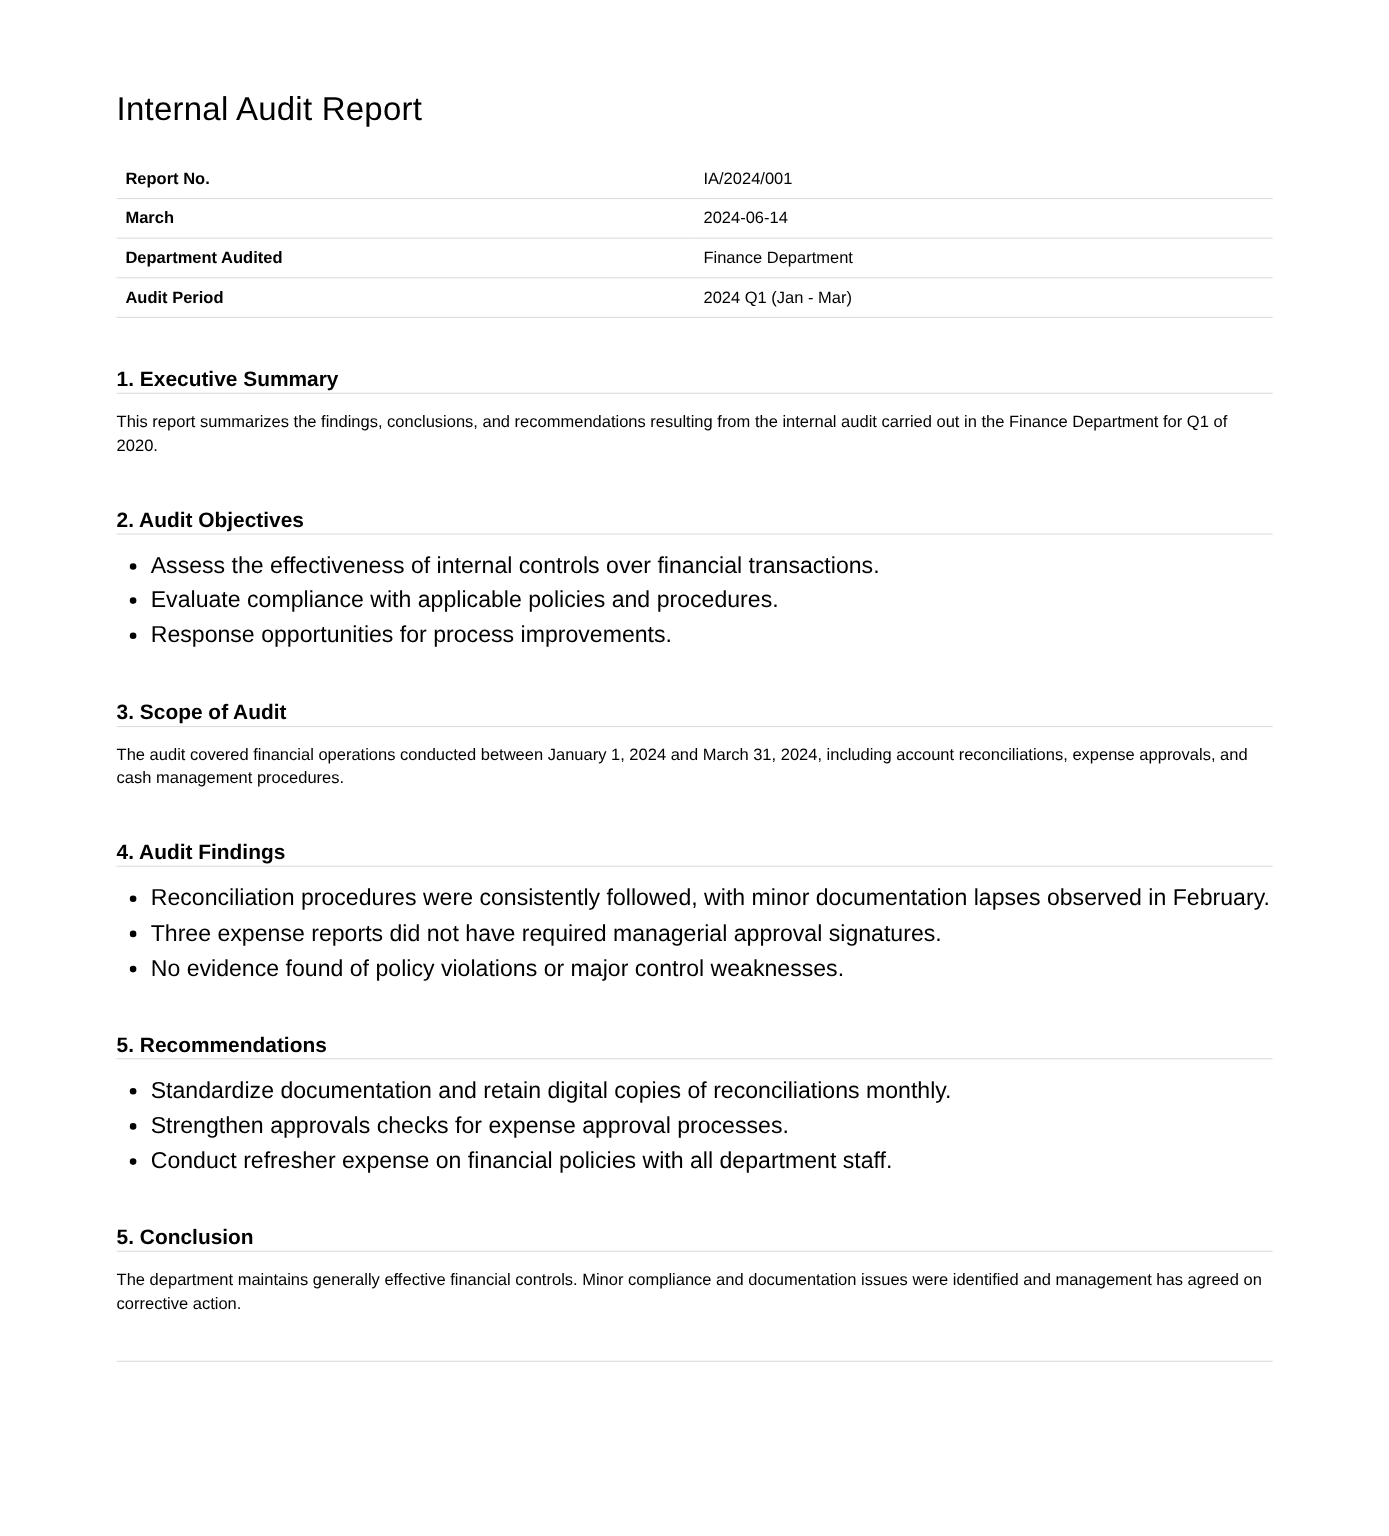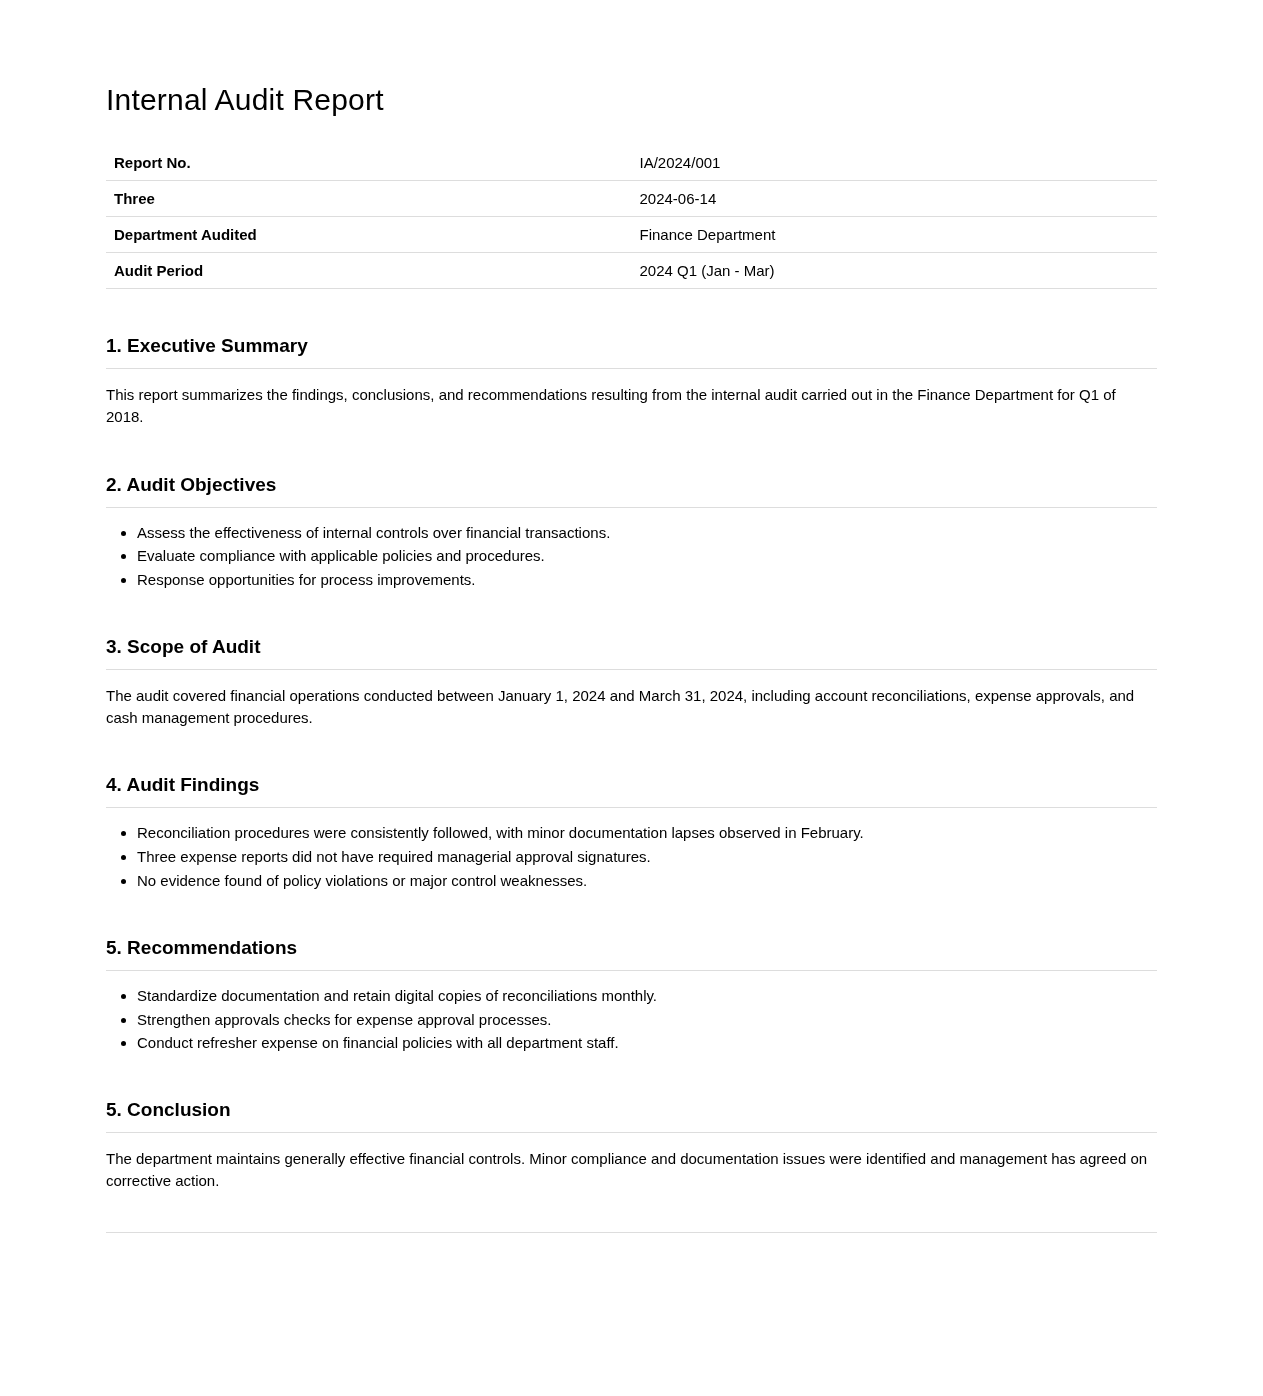--- a/index.html
+++ b/index.html
@@ -32,32 +32,32 @@
     border-bottom: 1px solid #dddddd;
     padding: 9px 8px;
     vertical-align: middle;
     margin-left: 12px;
   }
   table.meta td.label { font-weight: bold; }
   section h2 {
     font-size: 19px;
     font-weight: bold;
     margin: 46px 0 15px 0;
-    padding-bottom: 11px;
+    padding-bottom: 0;
     border-bottom: 1px solid #dddddd;
   }
   section p {
     font-size: 15px;
     line-height: 1.45;
     margin: 0;
   }
   section ul {
     margin: 0;
     padding-left: 31px;
-    font-size: 15px;
+    font-size: 21px;
     line-height: 1.32;
   }
   section ul li { margin: 0 0 4px 0; }
   hr.notes-divider {
     border: none;
     border-top: 1px solid #dddddd;
     margin: 40px 0 22px 0;
   }
 </style>
 </head>
@@ -67,37 +67,37 @@
 
   <h1 class="doc-title">Internal Audit Report</h1>
 
   <table class="meta">
     <tbody>
       <tr>
         <td class="label">Report No.</td>
         <td class="value">IA/2024/001</td>
       </tr>
       <tr>
-        <td class="label">Three</td>
+        <td class="label">March</td>
         <td class="value">2024-06-14</td>
       </tr>
       <tr>
         <td class="label">Department Audited</td>
         <td class="value">Finance Department</td>
       </tr>
       <tr>
         <td class="label">Audit Period</td>
         <td class="value">2024 Q1 (Jan - Mar)</td>
       </tr>
     </tbody>
   </table>
 
   <section>
     <h2>1. Executive Summary</h2>
-    <p>This report summarizes the findings, conclusions, and recommendations resulting from the internal audit carried out in the Finance Department for Q1 of 2018.</p>
+    <p>This report summarizes the findings, conclusions, and recommendations resulting from the internal audit carried out in the Finance Department for Q1 of 2020.</p>
   </section>
 
   <section>
     <h2>2. Audit Objectives</h2>
     <ul>
       <li>Assess the effectiveness of internal controls over financial transactions.</li>
       <li>Evaluate compliance with applicable policies and procedures.</li>
       <li>Response opportunities for process improvements.</li>
     </ul>
   </section>

